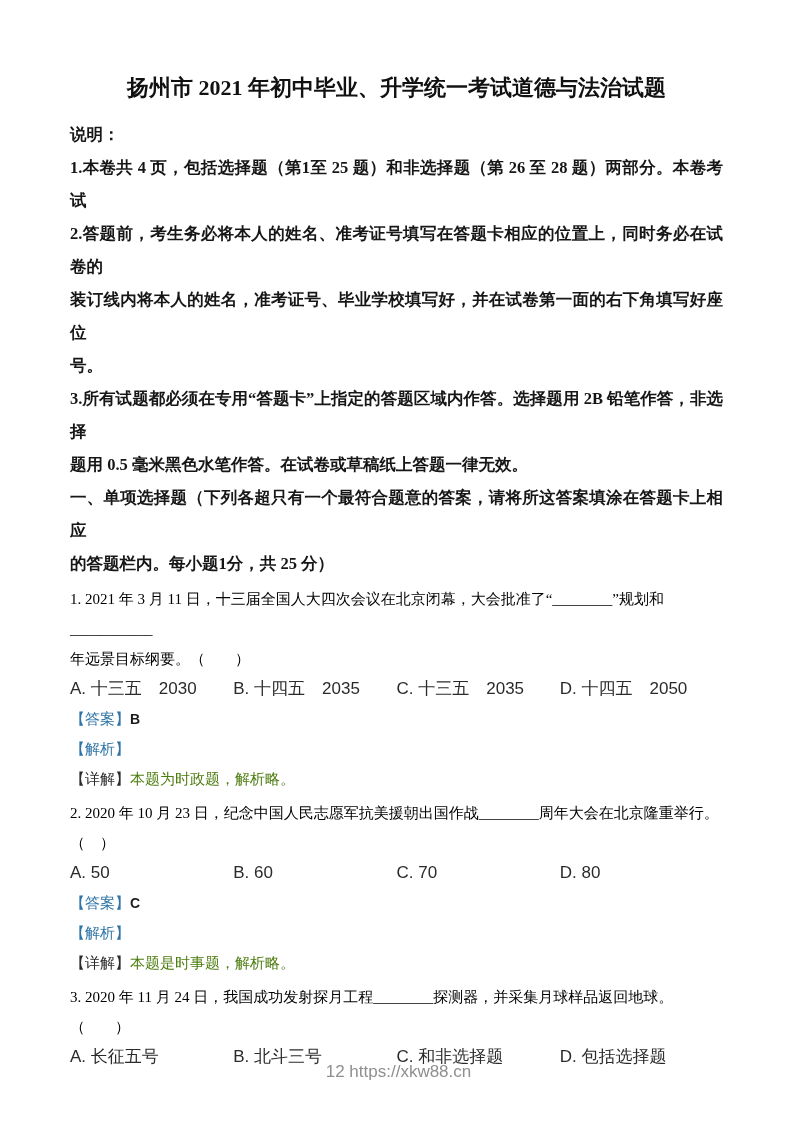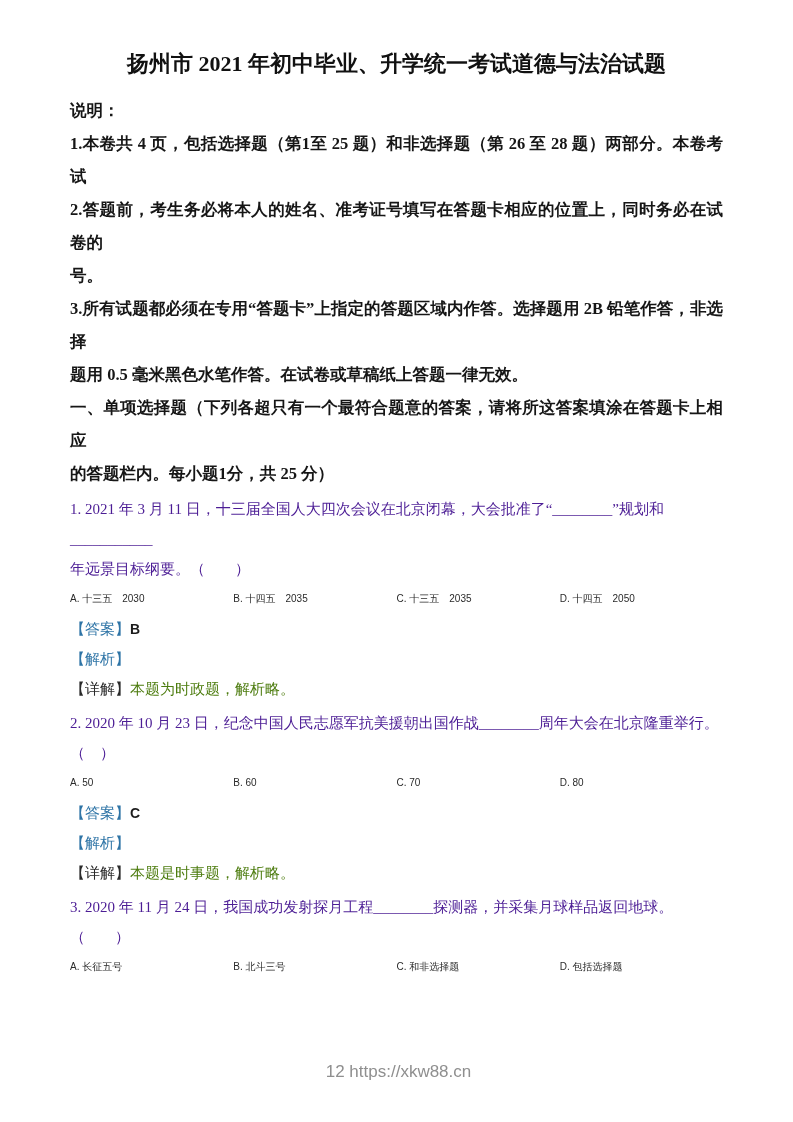--- a/index.html
+++ b/index.html
@@ -14,42 +14,42 @@
     overflow: hidden;
   }
   .content { padding: 48px 70px 0 70px; }
 
   .title {
     text-align: center;
     font-weight: 700;
     font-size: 22px;
     line-height: 32px;
     color: #111111;
-    margin: 0 0 14px 0;
+    margin: 24px 0 14px 0;
   }
 
   .b-line {
     font-weight: 700;
     font-size: 16.5px;
     line-height: 33px;
     color: #161616;
     text-align: justify;
   }
 
   .q-block { margin-top: 4px; }
   .q-line {
     font-size: 15px;
     line-height: 30px;
-    color: #4c1d95;
+    color: #000000;
   }
 
   .options {
     display: flex;
     line-height: 30px;
-    font-size: 10px;
+    font-size: 17px;
     color: #2a2a2a;
   }
   .option { flex: 1 1 25%; font-family: "Liberation Sans", "DejaVu Sans", sans-serif; }
 
   .meta-line { line-height: 30px; font-size: 15px; }
   .lbl-blue { color: #2e74a6; }
   .lbl-black { color: #2a2a2a; }
   .ans-letter {
     font-family: "Liberation Sans", "DejaVu Sans", sans-serif;
     font-size: 14px;
@@ -76,20 +76,21 @@
 
     <div class="title">扬州市 2021 年初中毕业、升学统一考试道德与法治试题</div>
 
     <div class="b-line">说明：</div>
 
     <div>
       <div class="b-line">1.本卷共 4 页，包括选择题（第1至 25 题）和非选择题（第 26 至 28 题）两部分。本卷考试</div>
     </div>
     <div>
       <div class="b-line">2.答题前，考生务必将本人的姓名、准考证号填写在答题卡相应的位置上，同时务必在试卷的</div>
+      <div class="b-line">装订线内将本人的姓名，准考证号、毕业学校填写好，并在试卷第一面的右下角填写好座位</div>
       <div class="b-line">号。</div>
     </div>
     <div>
       <div class="b-line">3.所有试题都必须在专用“答题卡”上指定的答题区域内作答。选择题用 2B 铅笔作答，非选择</div>
       <div class="b-line">题用 0.5 毫米黑色水笔作答。在试卷或草稿纸上答题一律无效。</div>
     </div>
 
     <div>
       <div class="b-line">一、单项选择题（下列各超只有一个最符合题意的答案，请将所这答案填涂在答题卡上相应</div>
       <div class="b-line">的答题栏内。每小题1分，共 25 分）</div>

